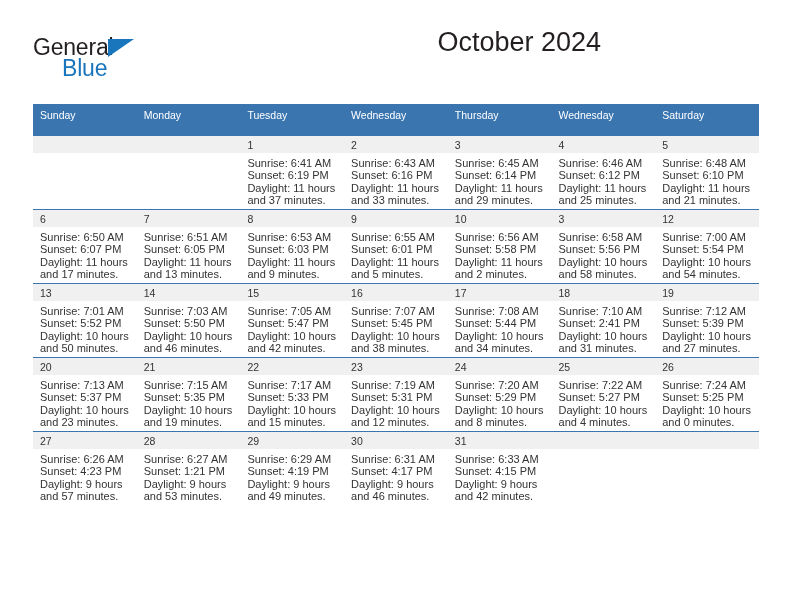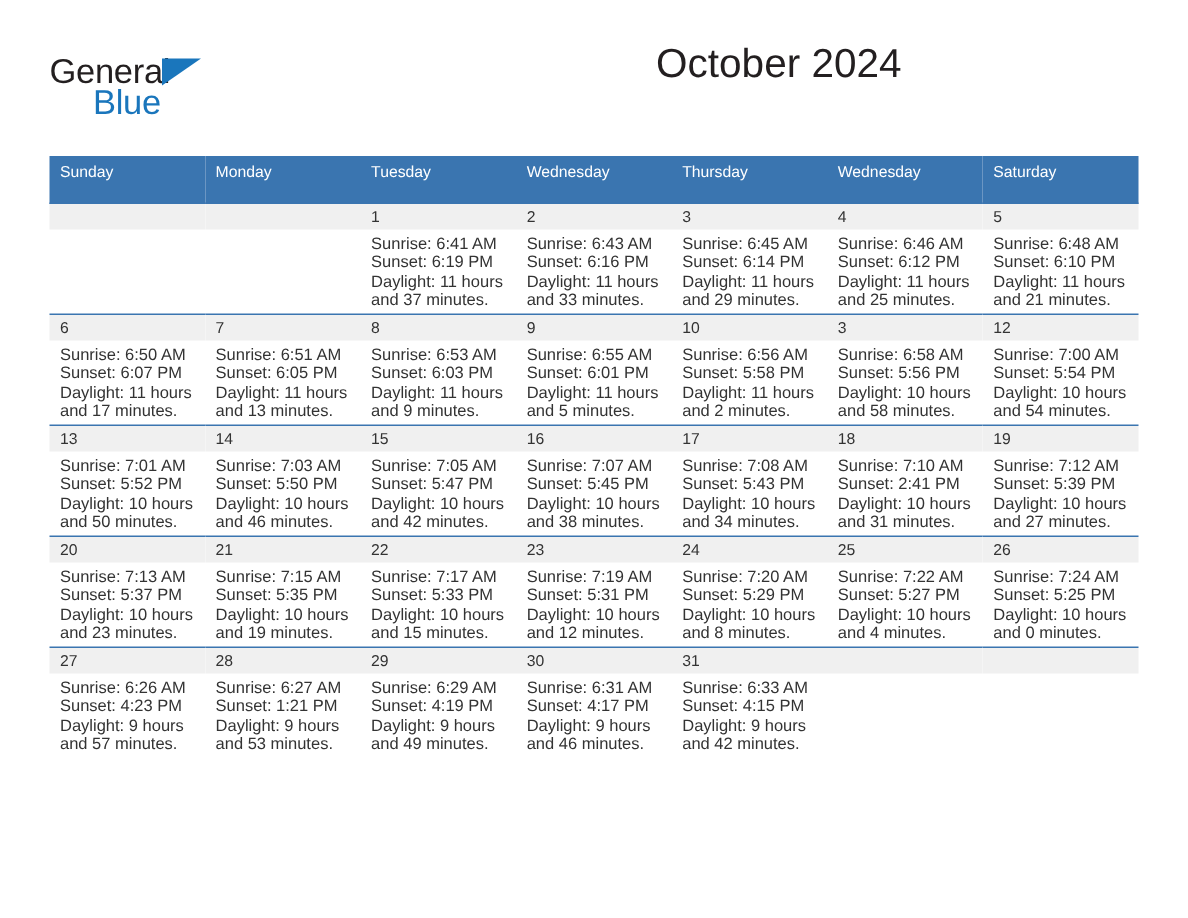--- a/index.html
+++ b/index.html
@@ -331,21 +331,21 @@
               <div>Sunrise: 7:07 AM</div>
               <div>Sunset: 5:45 PM</div>
               <div>Daylight: 10 hours</div>
               <div>and 38 minutes.</div>
             </div>
           </td>
           <td>
             <div class="daynum">17</div>
             <div class="cell-body">
               <div>Sunrise: 7:08 AM</div>
-              <div>Sunset: 5:43 PM</div>
+              <div>Sunset: 5:44 PM</div>
               <div>Daylight: 10 hours</div>
               <div>and 34 minutes.</div>
             </div>
           </td>
           <td>
             <div class="daynum">18</div>
             <div class="cell-body">
               <div>Sunrise: 7:10 AM</div>
               <div>Sunset: 2:41 PM</div>
               <div>Daylight: 10 hours</div>

